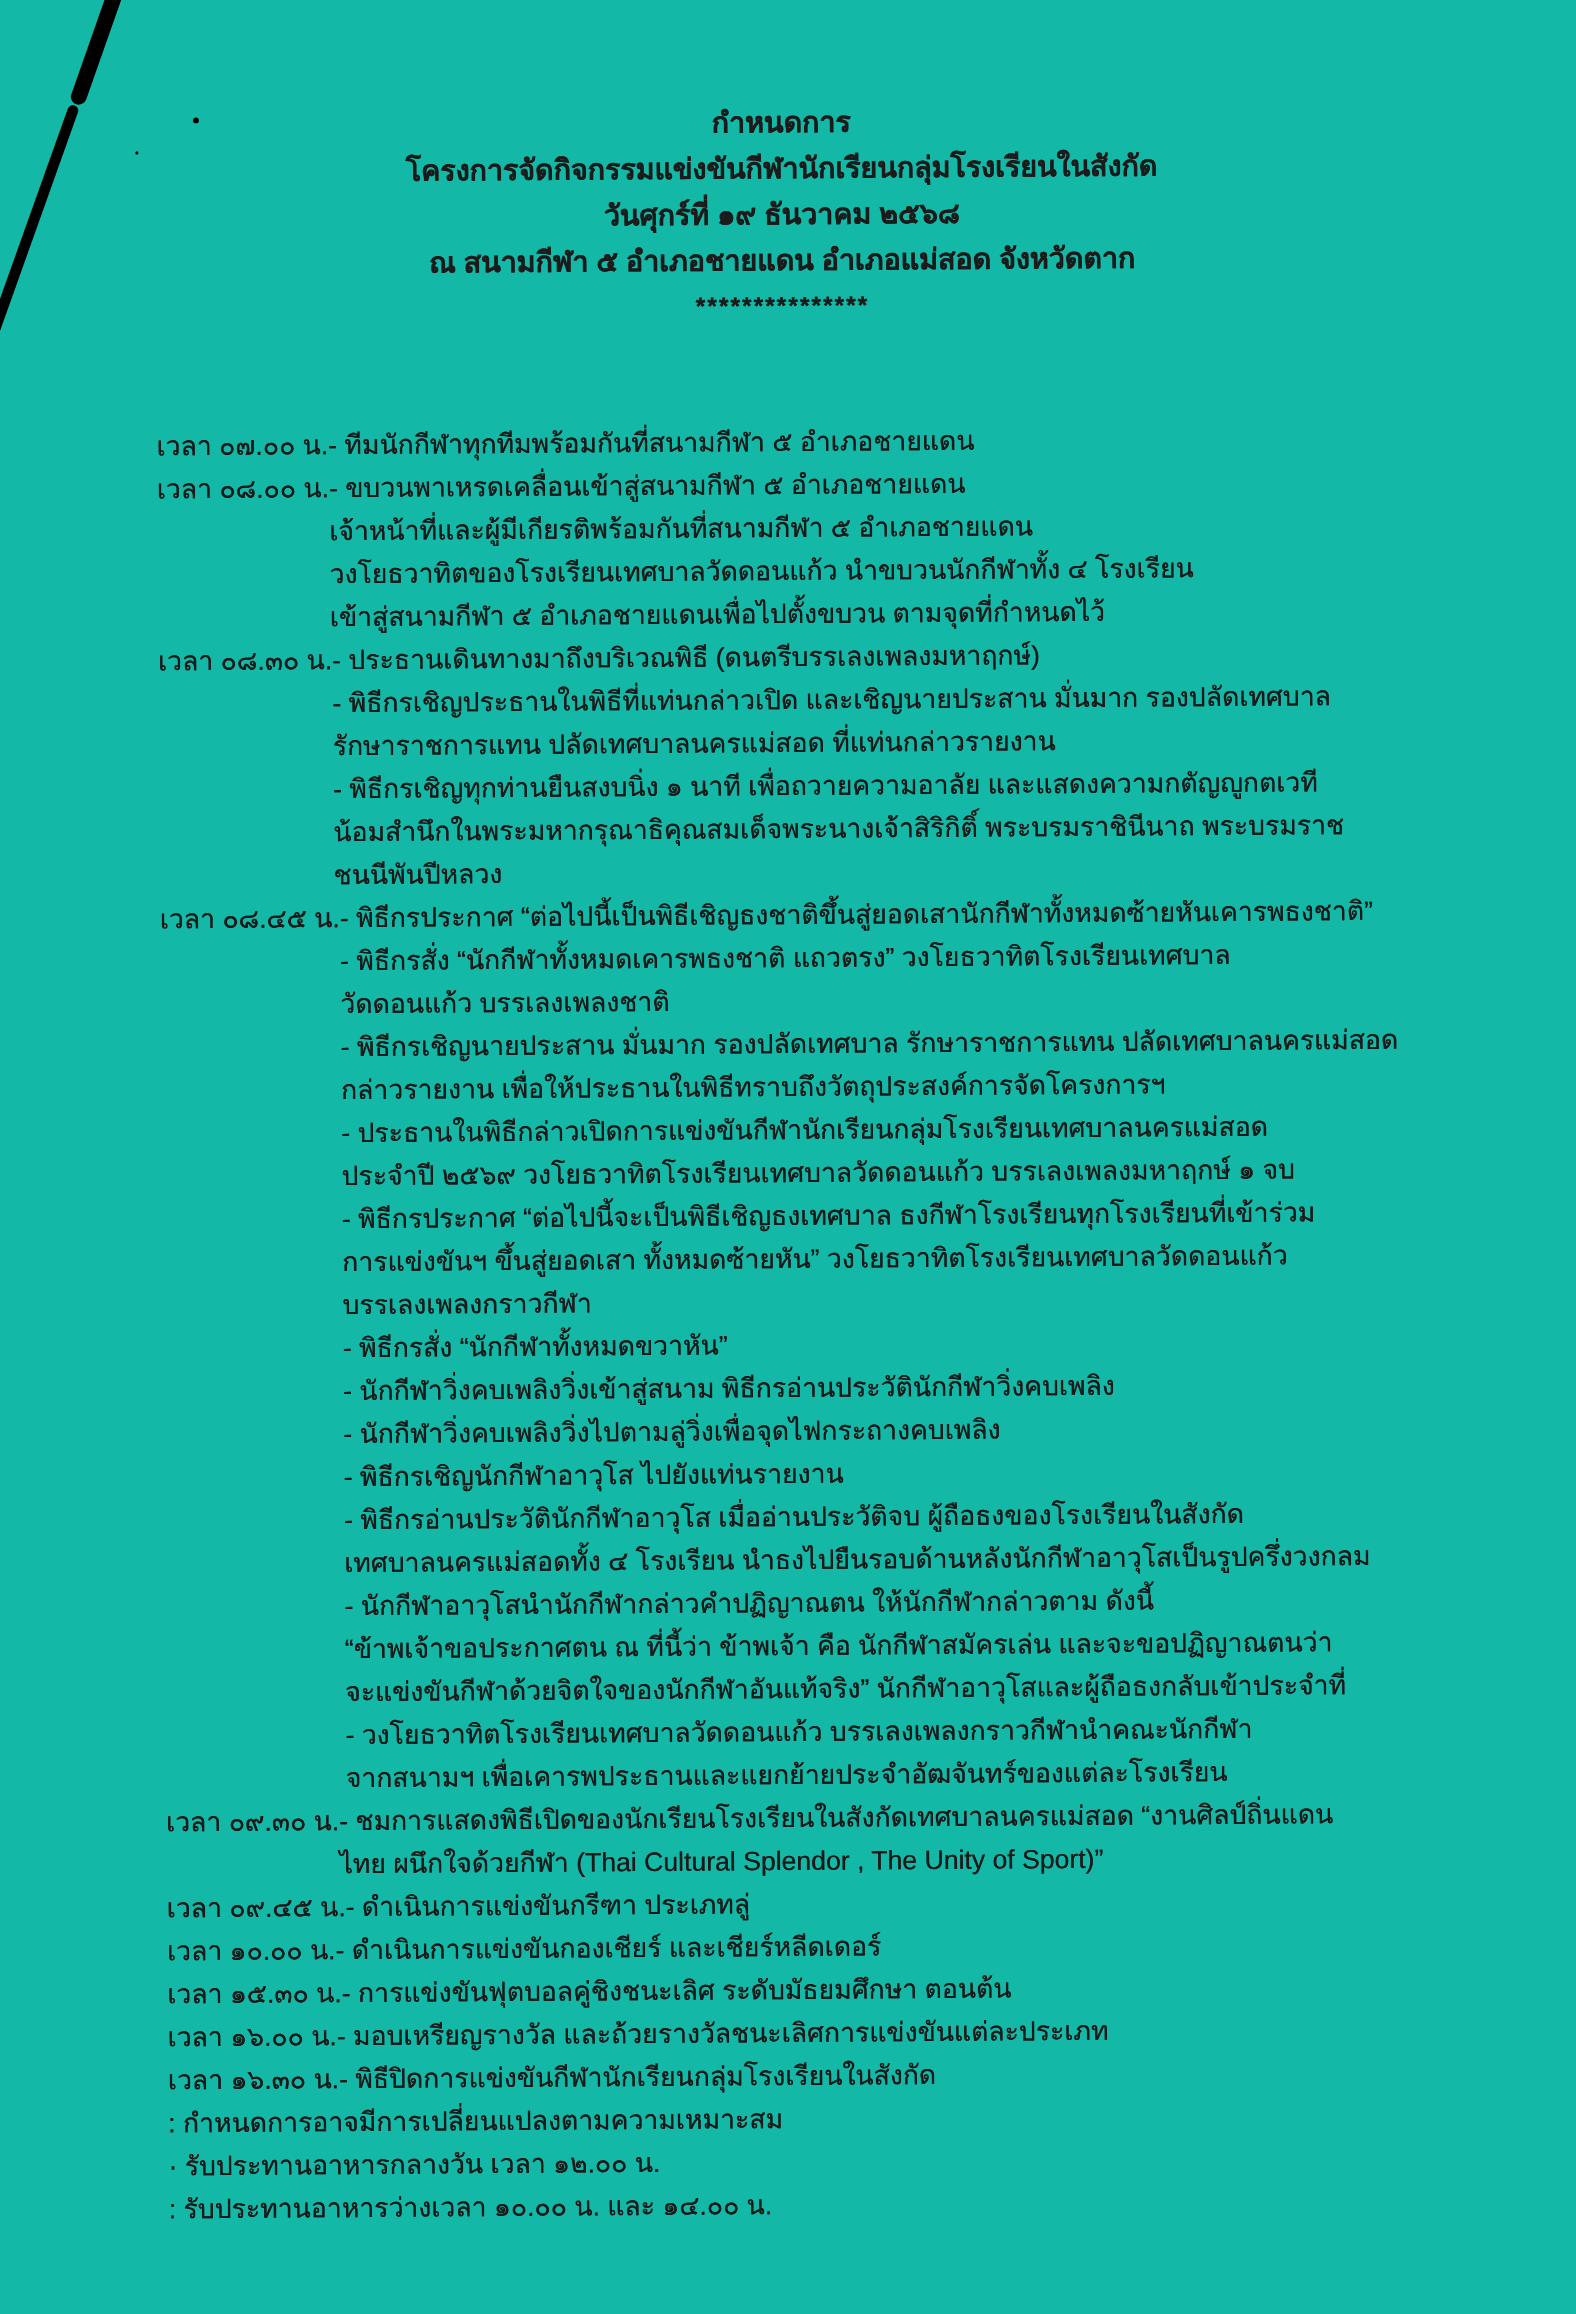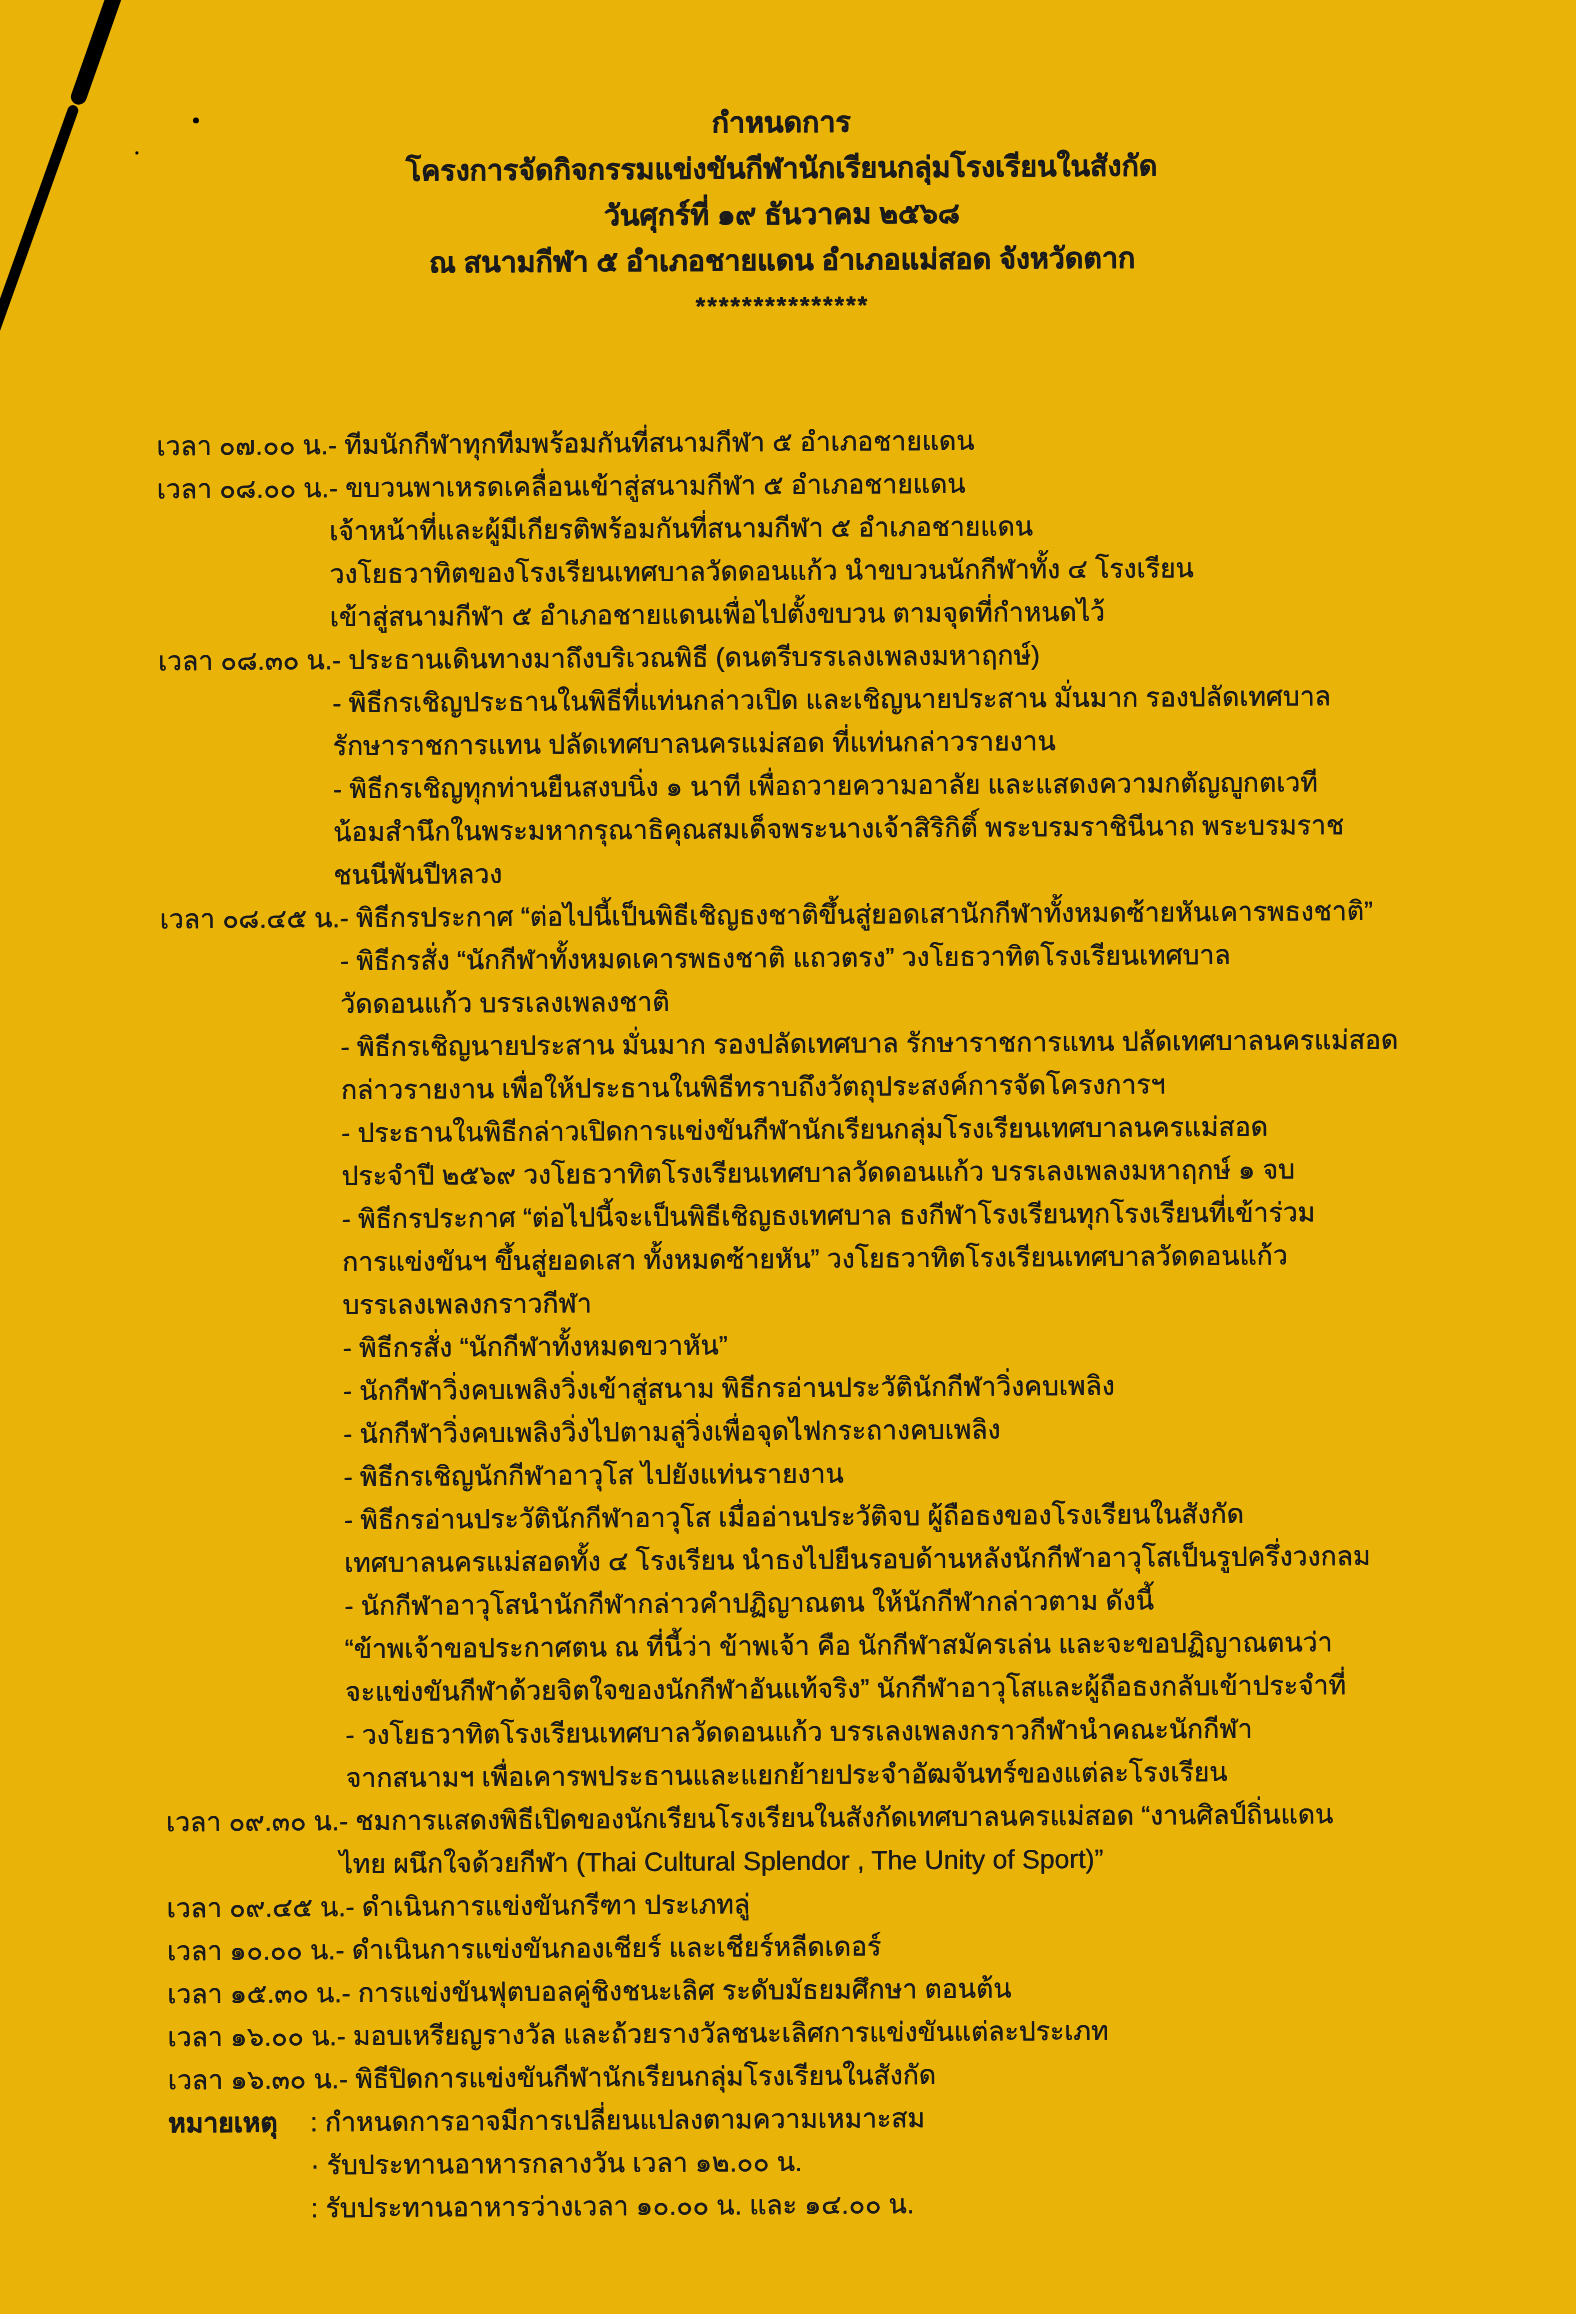--- a/index.html
+++ b/index.html
@@ -1,19 +1,19 @@
 <!DOCTYPE html>
 <html lang="th"><head>
 <meta charset="utf-8">
 <style>
   html,body{margin:0;padding:0;background:#ffffff;}
   .page{
     position:relative;
     width:1576px;height:2315px;
-    background:#eab308;
+    background:#14b8a6;
     overflow:hidden;
     font-family:"Liberation Sans","DejaVu Sans",sans-serif;
     color:#1b1b1b;
   }
   .scan-mark{position:absolute;left:0;top:0;pointer-events:none;}
   .doc{
     position:absolute;left:0;top:0;width:100%;
     transform:rotate(-0.4deg);
     transform-origin:50% 50%;
   }
@@ -165,21 +165,20 @@
         </div>
         <div class="row">
           <div class="time-col">เวลา ๑๖.๓๐ น.</div>
           <div class="lines">
             <div class="line">- พิธีปิดการแข่งขันกีฬานักเรียนกลุ่มโรงเรียนในสังกัด</div>
           </div>
         </div>
       </div>
 
     <div class="notes-row">
-      <div class="time-col">หมายเหตุ</div>
       <div id="notes-lines" class="lines">
           <div class="line">: กำหนดการอาจมีการเปลี่ยนแปลงตามความเหมาะสม</div>
           <div class="line">· รับประทานอาหารกลางวัน เวลา ๑๒.๐๐ น.</div>
           <div class="line">: รับประทานอาหารว่างเวลา ๑๐.๐๐ น. และ ๑๔.๐๐ น.</div>
         </div>
     </div>
 
   </div>
 </div>
 

